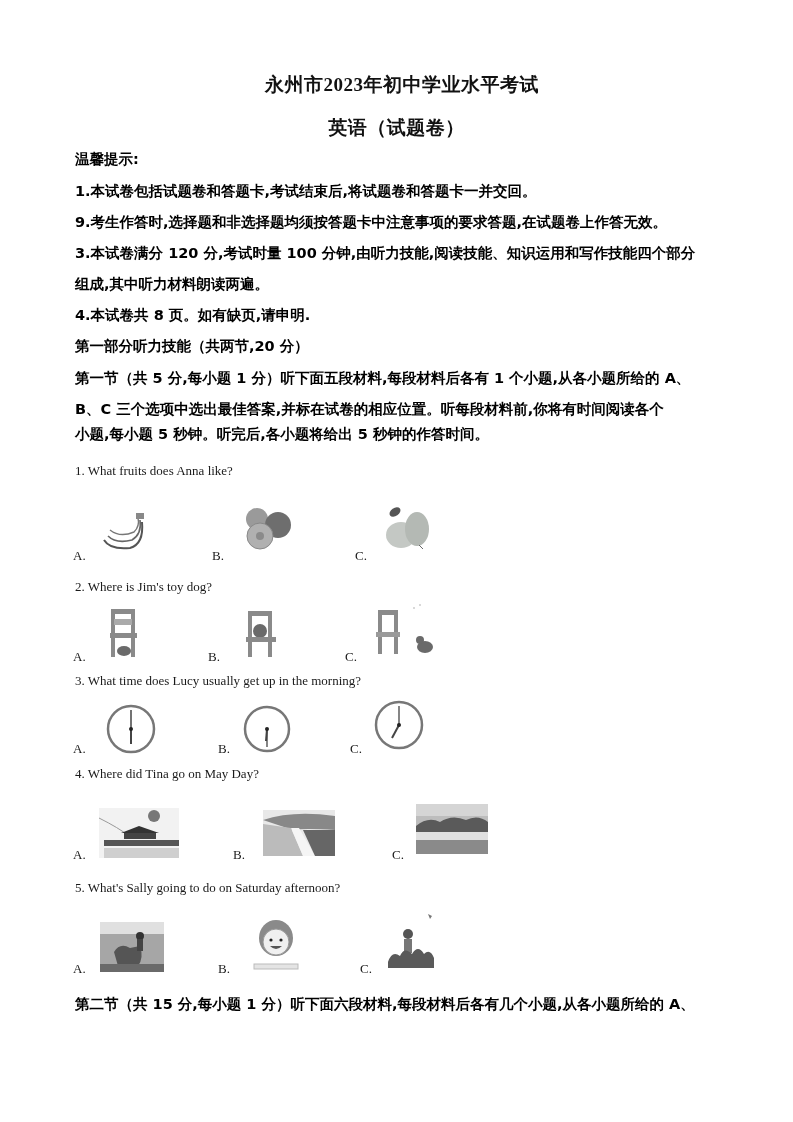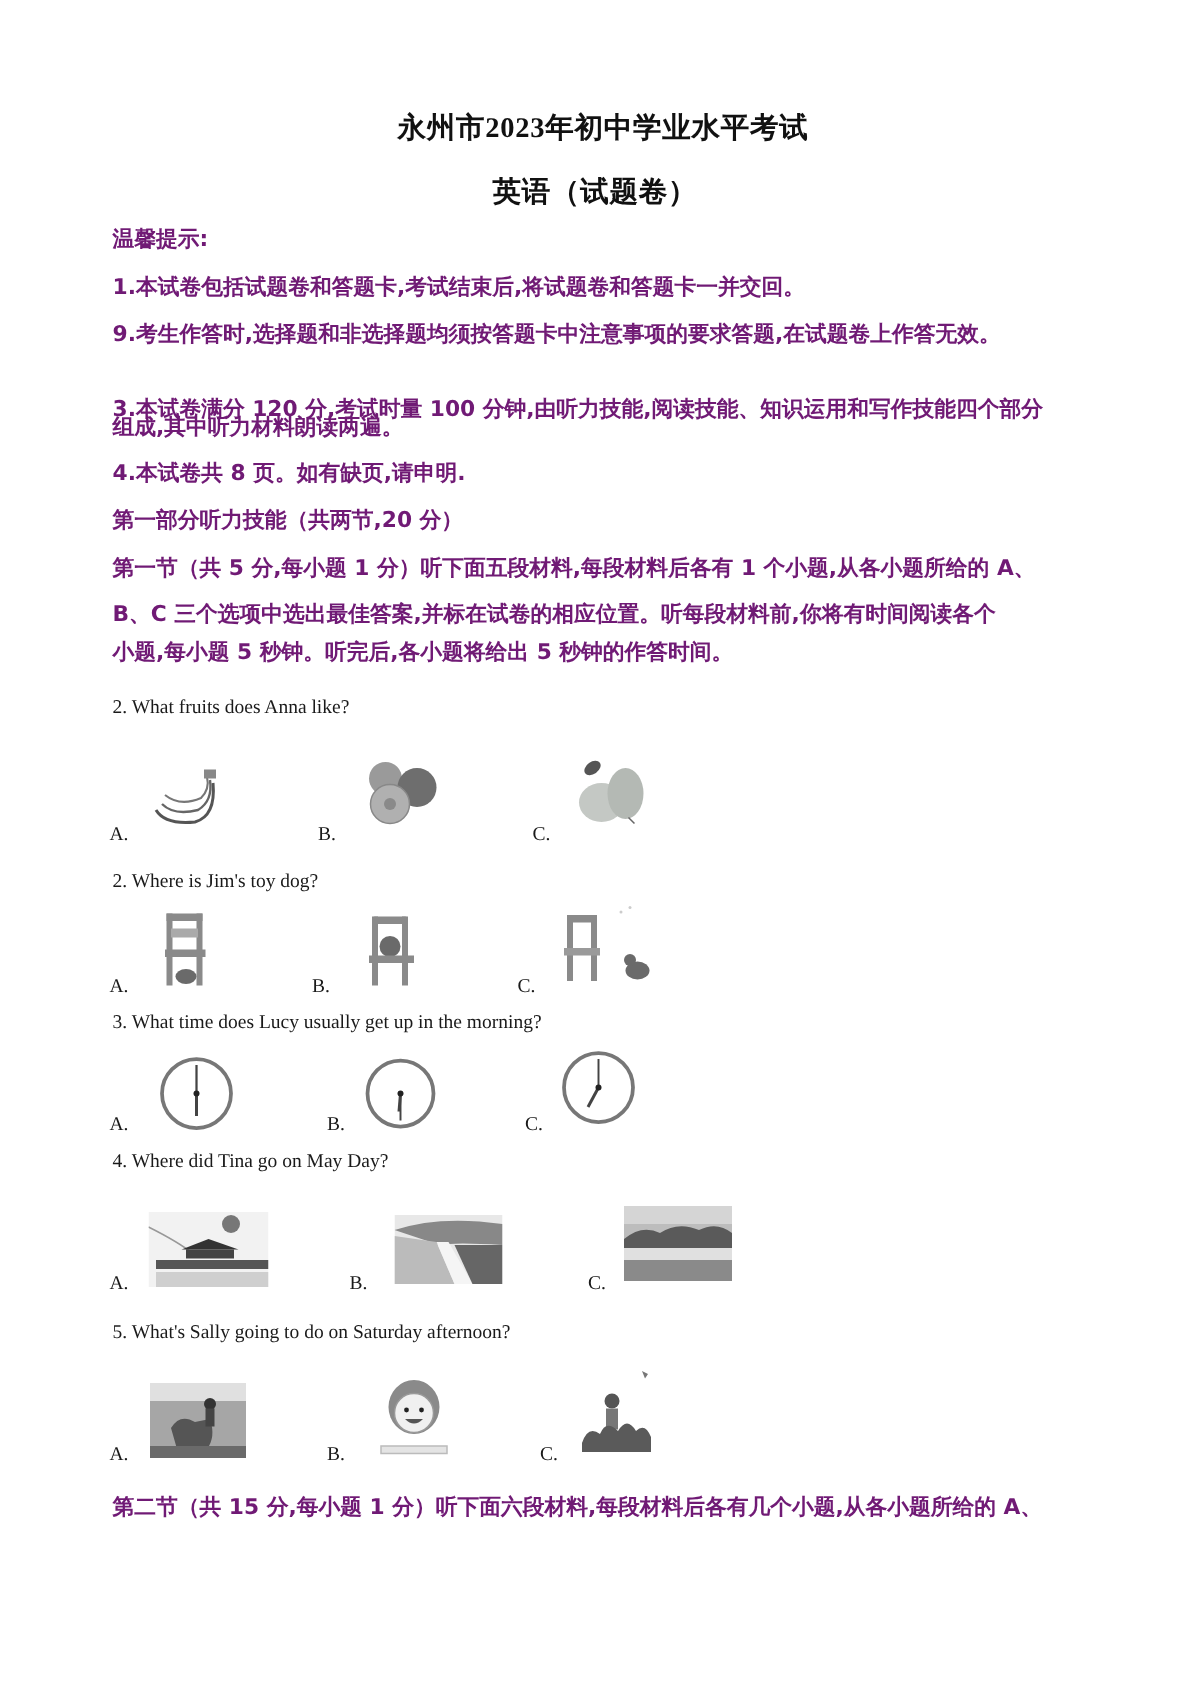--- a/index.html
+++ b/index.html
@@ -1,44 +1,44 @@
 <!DOCTYPE html>
 <html><head>
 <meta charset="utf-8">
 <style>
   * { box-sizing: border-box; margin: 0; padding: 0; }
   html, body { width: 793px; height: 1122px; background: #ffffff; overflow: hidden; }
   body { position: relative; font-family: "Liberation Serif", "DejaVu Serif", serif; color: #111; }
   .abs { position: absolute; }
   .title { left: 0; width: 793px; text-align: center; font-weight: bold; font-size: 19px; letter-spacing: 0.5px; }
-  .cn { font-family: "DejaVu Sans", "Liberation Sans", sans-serif; font-weight: bold; font-size: 14.5px; left: 75px; white-space: nowrap; color: #701a75; }
+  .cn { font-family: "DejaVu Sans", "Liberation Sans", sans-serif; font-weight: bold; font-size: 14.5px; left: 75px; white-space: nowrap; color: #000000; }
   .en { font-family: "Liberation Serif", serif; font-size: 13px; left: 75px; white-space: nowrap; color: #1a1a1a; }
   .opt { font-family: "Liberation Serif", serif; font-size: 13px; color: #1a1a1a; }
   svg { display: block; }
 </style>
 </head>
 <body>
 
 <div class="abs title" style="top:72px;padding-left:11px;">永州市2023年初中学业水平考试</div>
 <div class="abs title" style="top:115px;">英语（试题卷）</div>
 
 <div class="abs cn" style="top:150px;">温馨提示:</div>
 <div class="abs cn" style="top:182px;">1.本试卷包括试题卷和答题卡,考试结束后,将试题卷和答题卡一并交回。</div>
 <div class="abs cn" style="top:213px;">9.考生作答时,选择题和非选择题均须按答题卡中注意事项的要求答题,在试题卷上作答无效。</div>
-<div class="abs cn" style="top:244px;margin-top:19px;">3.本试卷满分 120 分,考试时量 100 分钟,由听力技能,阅读技能、知识运用和写作技能四个部分</div>
+<div class="abs cn" style="top:244px;">3.本试卷满分 120 分,考试时量 100 分钟,由听力技能,阅读技能、知识运用和写作技能四个部分</div>
 <div class="abs cn" style="top:275px;">组成,其中听力材料朗读两遍。</div>
 <div class="abs cn" style="top:306px;">4.本试卷共 8 页。如有缺页,请申明.</div>
 
 <div class="abs cn" style="top:337px;">第一部分听力技能（共两节,20 分）</div>
 <div class="abs cn" style="top:369px;">第一节（共 5 分,每小题 1 分）听下面五段材料,每段材料后各有 1 个小题,从各小题所给的 A、</div>
 <div class="abs cn" style="top:400px;">B、C 三个选项中选出最佳答案,并标在试卷的相应位置。听每段材料前,你将有时间阅读各个</div>
 <div class="abs cn" style="top:425px;">小题,每小题 5 秒钟。听完后,各小题将给出 5 秒钟的作答时间。</div>
 
 <div>
-  <div class="abs en" style="top:463px;">2. What fruits does Anna like?</div>
+  <div class="abs en" style="top:463px;">1. What fruits does Anna like?</div>
   <div class="abs opt" style="left:73px;top:548px;">A.</div>
   <div class="abs" style="left:100px;top:510px;">
     <svg width="48" height="42" viewBox="0 0 48 42">
       <path d="M4 30 Q10 40 30 38 Q44 34 42 12" fill="none" stroke="#555" stroke-width="2"></path>
       <path d="M8 26 Q16 34 32 30 Q42 24 40 10" fill="none" stroke="#666" stroke-width="1.6"></path>
       <path d="M10 20 Q20 28 34 22 Q40 16 38 8" fill="none" stroke="#777" stroke-width="1.4"></path>
       <rect x="36" y="3" width="8" height="6" fill="#888"></rect>
     </svg>
   </div>
   <div class="abs opt" style="left:212px;top:548px;">B.</div>

